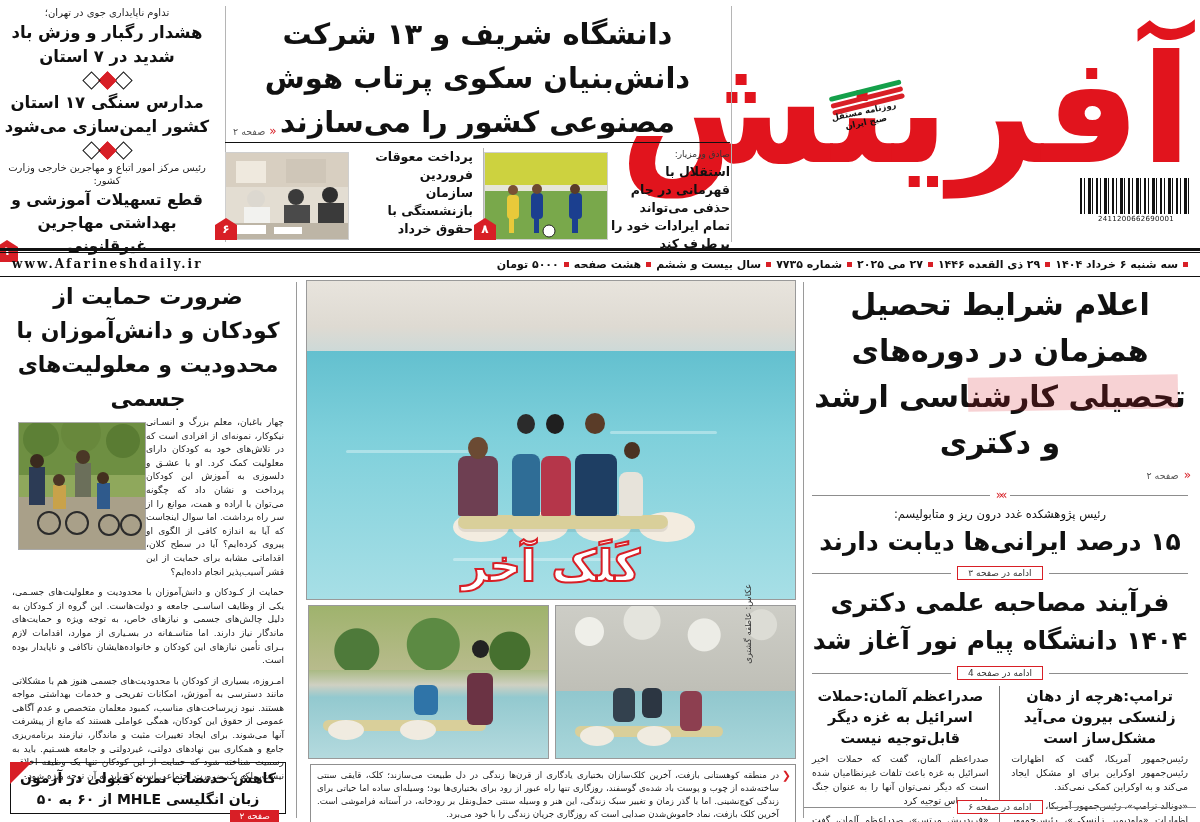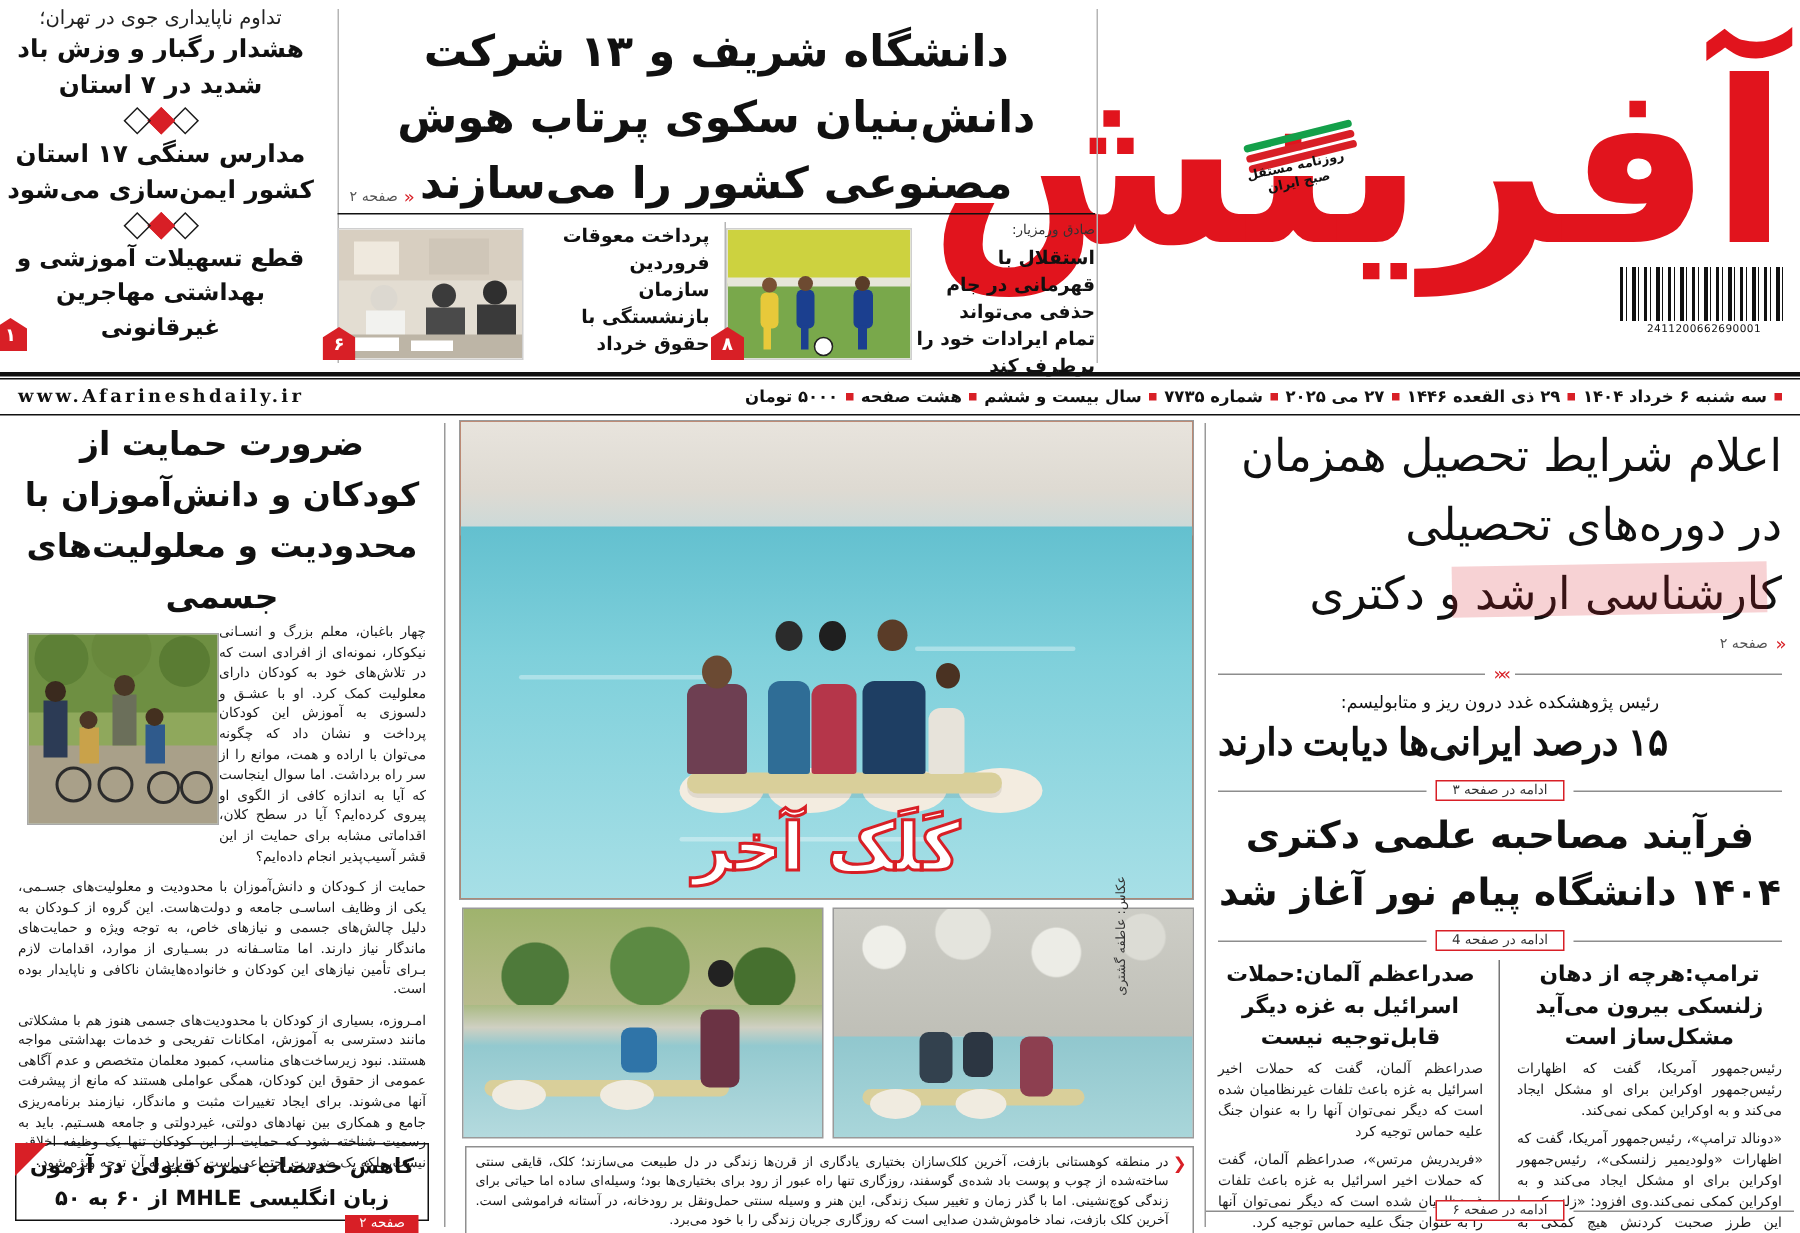--- a/index.html
+++ b/index.html
@@ -66,21 +66,21 @@
   .teaser .ph{position:absolute;left:0;top:6px;width:122px;height:86px;border:1px solid #cfcfcf;overflow:hidden;}
   .pg-badge{
     position:absolute;left:-10px;bottom:2px;width:22px;height:22px;background:#d81f26;color:#fff;
     font-size:12px;font-weight:700;display:flex;align-items:center;justify-content:center;
     clip-path:polygon(50% 0,100% 32%,100% 100%,0 100%,0 32%);
   }
 
   
   .briefs{position:absolute;right:978px;top:6px;width:214px;height:238px;padding:0 8px;}
   .brief{text-align:center;}
-  .brief .kick{font-size:13px;line-height:13px;color:#222;}
+  .brief .kick{font-size:10px;line-height:13px;color:#222;}
   .brief h3{margin:2px 0 0;font-size:16.5px;line-height:24px;font-weight:700;}
   .brief h3.sm{font-size:15.5px;line-height:23px;}
   .divider{display:flex;justify-content:center;align-items:center;gap:3px;margin:5px 0 4px;}
   .dia{width:11px;height:11px;transform:rotate(45deg);border:1.6px solid #1b1b1b;}
   .dia.f{background:#d81f26;border-color:#d81f26;}
 
   
   .mastrule1{position:absolute;left:0;top:248px;width:1200px;height:3px;background:#111;}
   .mastrule2{position:absolute;left:0;top:252px;width:1200px;height:1px;background:#111;}
   .dateline{position:absolute;left:0;top:256px;width:1200px;height:20px;}
@@ -94,33 +94,33 @@
     font-size:11px;font-weight:700;color:#111;
   }
   .sq{width:5px;height:5px;background:#d81f26;display:inline-block;}
   .daterule{position:absolute;left:0;top:276px;width:1200px;height:1px;background:#111;}
 
   
   .body{position:absolute;left:0;top:280px;width:1200px;height:542px;}
 
   
   .colR{position:absolute;right:4px;top:0;width:392px;height:540px;padding:0 8px;box-sizing:border-box;}
-  .hl-main{margin:2px 0 0;font-size:30px;line-height:46px;font-weight:400;text-align:right;letter-spacing:-.5px;position:relative;}
+  .hl-main{margin:2px 0 0;font-size:30px;line-height:46px;font-weight:700;text-align:center;letter-spacing:-.5px;position:relative;}
   .stamp{
     position:absolute;right:18px;top:96px;width:210px;height:34px;
     background:rgba(216,31,38,.20);transform:rotate(-1deg);
   }
   .contline{display:flex;align-items:center;gap:6px;margin:6px 0 4px;}
   .contline .ln{flex:1;height:1px;background:#8d8d8d;}
   .contline .tag{
     font-size:9px;color:#333;border:1px solid #d81f26;padding:1px 10px;white-space:nowrap;background:#fff;
   }
   .refline{display:flex;align-items:center;gap:5px;justify-content:flex-start;font-size:9.5px;color:#555;margin-top:2px;}
   .kicker2{font-size:11.5px;line-height:16px;text-align:center;margin:4px 0 2px;color:#111;}
-  .hl-2{margin:0;font-size:25px;line-height:36px;font-weight:700;text-align:left;font-family:Liberation Serif, serif;}
+  .hl-2{margin:0;font-size:25px;line-height:36px;font-weight:700;text-align:center;}
   .hl-3{margin:0;font-size:25px;line-height:38px;font-weight:700;text-align:center;}
   .twocol{position:relative;margin-top:6px;height:178px;}
   .twocol .sep{position:absolute;right:50%;top:0;width:1px;height:172px;background:#777;}
   .tcc{position:absolute;top:0;width:47%;}
   .tcc.a{right:0;}
   .tcc.b{left:0;}
   .tcc h4{margin:0 0 3px;font-size:14.5px;line-height:21px;font-weight:700;text-align:center;}
   .tcc p{margin:0 0 5px;font-size:9.3px;line-height:14px;text-align:justify;color:#1a1a1a;}
   .botcont{position:absolute;left:0;right:0;bottom:2px;}
 
@@ -294,20 +294,21 @@
       </div>
       <div class="brief">
         <h3>مدارس سنگی ۱۷ استان کشور ایمن‌سازی می‌شود</h3>
       </div>
       <div class="divider">
         <span class="dia"></span>
         <span class="dia f"></span>
         <span class="dia"></span>
       </div>
       <div class="brief" style="position:relative;">
+        <div class="kick">رئیس مرکز امور اتباع و مهاجرین خارجی وزارت کشور:</div>
         <h3 class="sm">قطع تسهیلات آموزشی و بهداشتی مهاجرین غیرقانونی</h3>
         <div class="pg-badge" style="left:-4px;bottom:-4px;">۱</div>
       </div>
     </div>
   </div>
 
   <div class="mastrule1"></div>
   <div class="mastrule2"></div>
 
   <div class="dateline">

